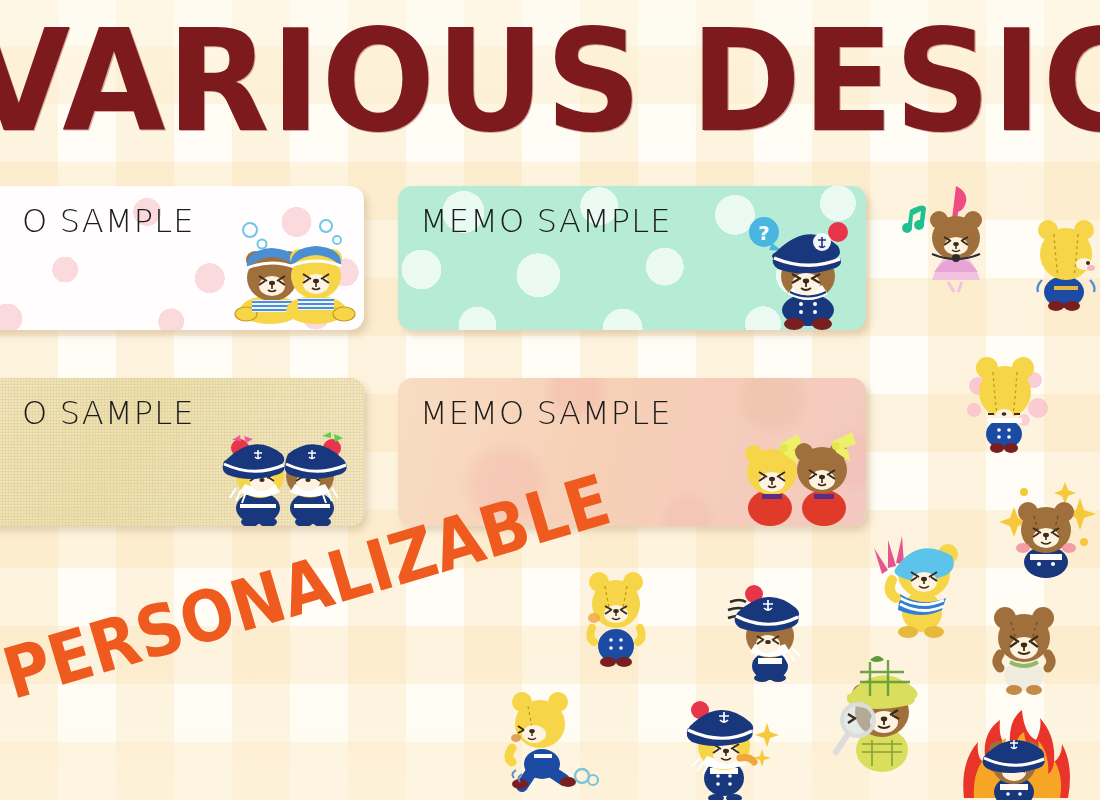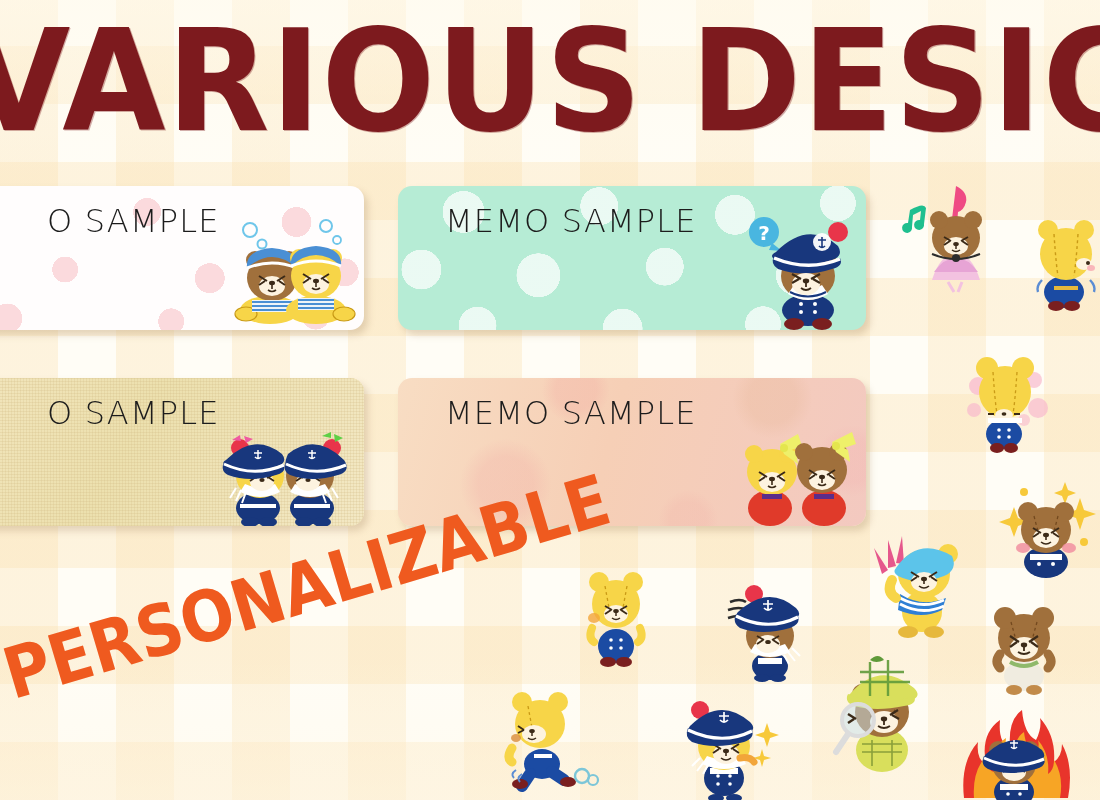--- a/index.html
+++ b/index.html
@@ -67,21 +67,20 @@
     position: absolute;
     left: 22px;
     top: 16px;
     font-family: "DejaVu Sans", sans-serif;
     font-weight: 300;
     font-size: 32px;
     letter-spacing: 1.2px;
     color: #1c1c1c;
     white-space: nowrap;
     z-index: 3;
-    margin-left: 25px;
   }
   .memo .pattern { position: absolute; inset: 0; z-index: 1; }
   .memo .art { position: absolute; z-index: 2; }
 
   
   #memo-1 { left: -118px; top: 186px; width: 482px; height: 144px; background: #fffdfd; }
   #memo-1 .pattern {
     background-image:
       radial-gradient(circle 17px at 20% 22%, #fbd4d8 99%, transparent 100%),
       radial-gradient(circle 14px at 55% 18%, #fbd4d8 99%, transparent 100%),

